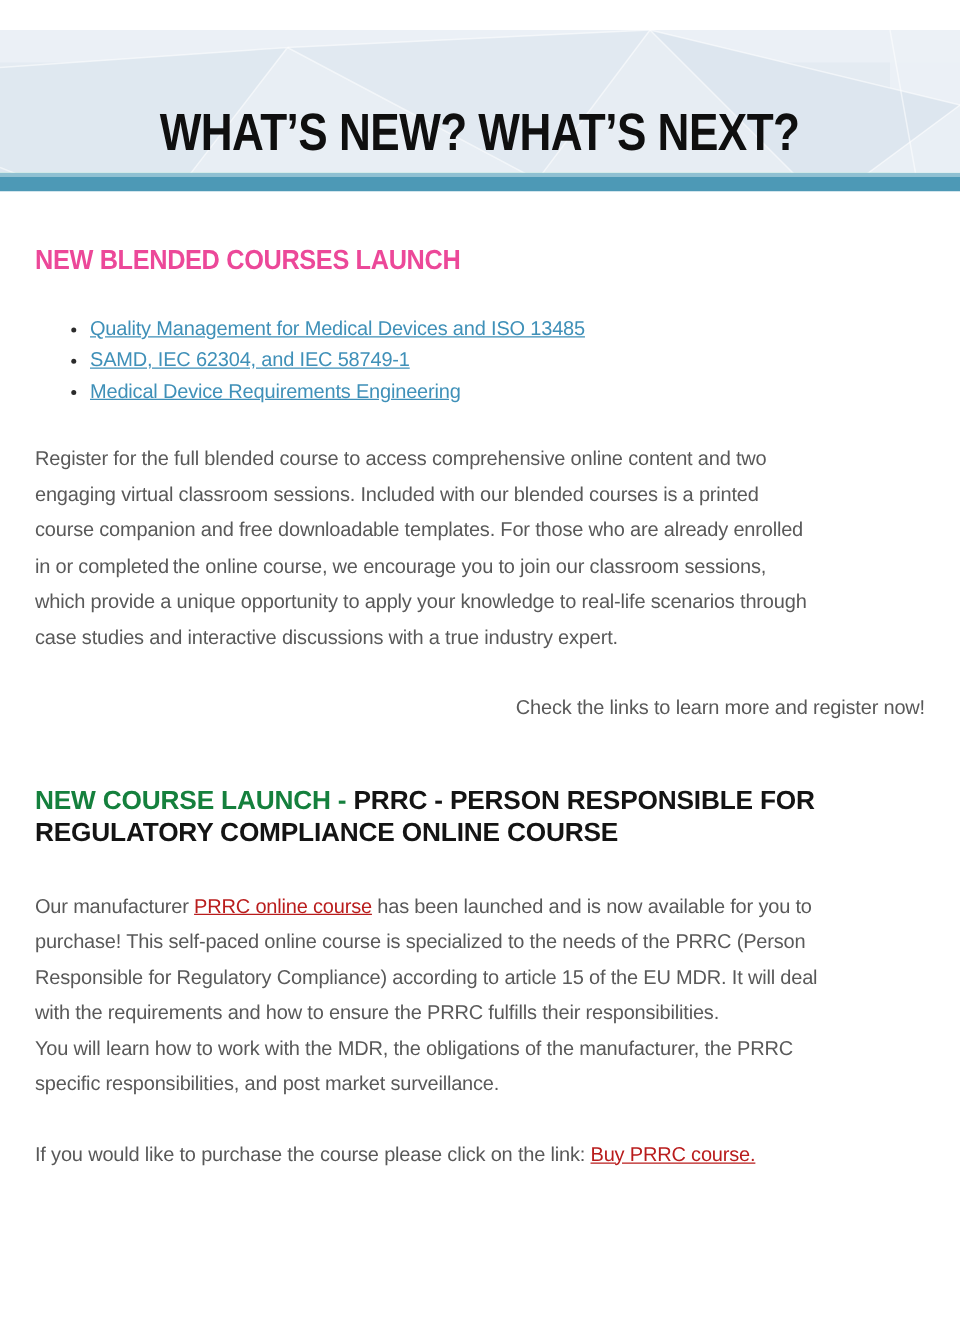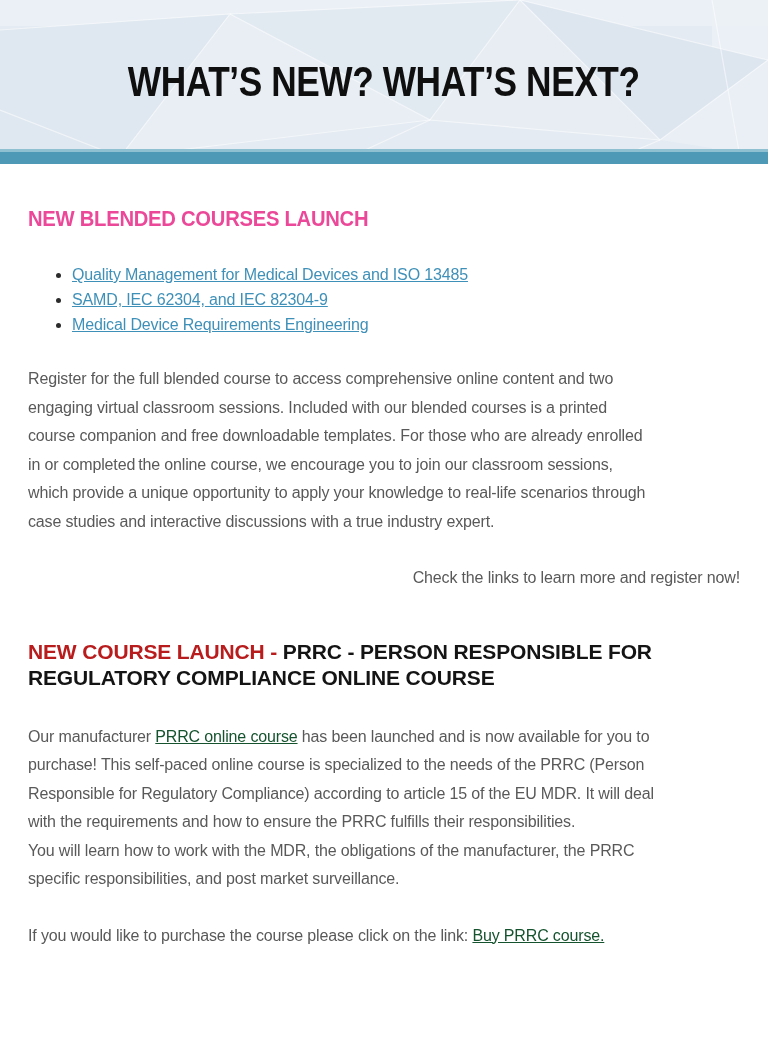--- a/index.html
+++ b/index.html
@@ -8,23 +8,24 @@
     width: 768px;
     min-height: 1060px;
     background: #ffffff;
     font-family: "Liberation Sans", sans-serif;
   }
 
   
   .hero {
     position: relative;
     width: 768px;
-    height: 149px;
+    height: 114px;
     background: #86efac;
     overflow: hidden;
+    margin-top: 24px;
   }
   .hero svg { position: absolute; inset: 0; }
   .hero-title-wrap {
     position: absolute;
     left: 0; right: 0; top: 58px;
     text-align: center;
   }
   .hero-title {
     display: inline-block;
     font-size: 42px;
@@ -63,41 +64,41 @@
     font-weight: bold;
   }
   .section-heading-2 {
     margin: 46px 0 32px 0;
     font-size: 21px;
     line-height: 26px;
     font-weight: bold;
     white-space: pre-line;
     max-width: 700px;
   }
-  .heading-prefix { color: #b91c1c; }
+  .heading-prefix { color: #15803d; }
   .heading-main { color: #141414; }
 
   .body-text {
     white-space: pre-line;
     line-height: 28.5px;
     margin: 0 0 28px 0;
   }
   .cta-text { margin: 28px 0 0 0; line-height: 28.5px; text-align: right; }
 
   ul.link-list {
     margin: 0 0 28px 0;
     padding: 0 0 0 44px;
     color: #2b2b2b;
   }
   ul.link-list li {
     line-height: 25px;
   }
   a { text-decoration: underline; cursor: pointer; }
   .link-teal { color: #3f90b8; }
-  .link-sky { color: #14532d; }
+  .link-sky { color: #b91c1c; }
   .closing-line { margin: 28px 0 0 0; line-height: 28.5px; }
 </style>
 </head>
 <body>
 
 <div>
 
   <div class="hero">
     <svg width="768" height="157" viewBox="0 0 768 157" xmlns="http://www.w3.org/2000/svg" aria-hidden="true">
       <rect x="0" y="0" width="768" height="157" fill="#e4ebf2"></rect>
@@ -134,21 +135,21 @@
     <h2 class="section-heading">
       <span class="condensed">NEW BLENDED COURSES LAUNCH</span>
     </h2>
 
 
     <ul class="link-list">
       <li>
         <a class="link-teal">Quality Management for Medical Devices and ISO 13485</a>
       </li>
       <li>
-        <a class="link-teal">SAMD, IEC 62304, and IEC 82304-9</a>
+        <a class="link-teal">SAMD, IEC 62304, and IEC 58749-1</a>
       </li>
       <li>
         <a class="link-teal">Medical Device Requirements Engineering</a>
       </li>
     </ul>
 
     <p class="body-text">Register for the full blended course to access comprehensive online content and two
 engaging virtual classroom sessions. Included with our blended courses is a printed
 course companion and free downloadable templates. For those who are already enrolled
 in or completed the online course, we encourage you to join our classroom sessions,

